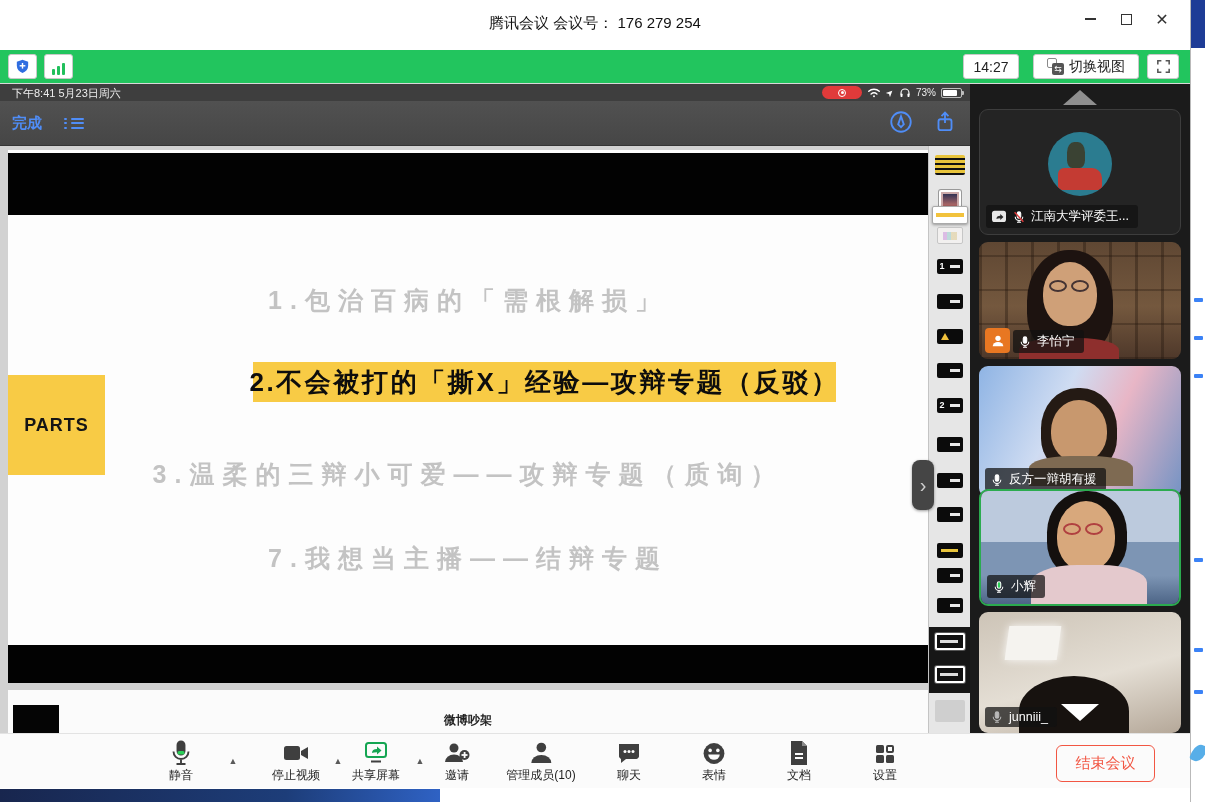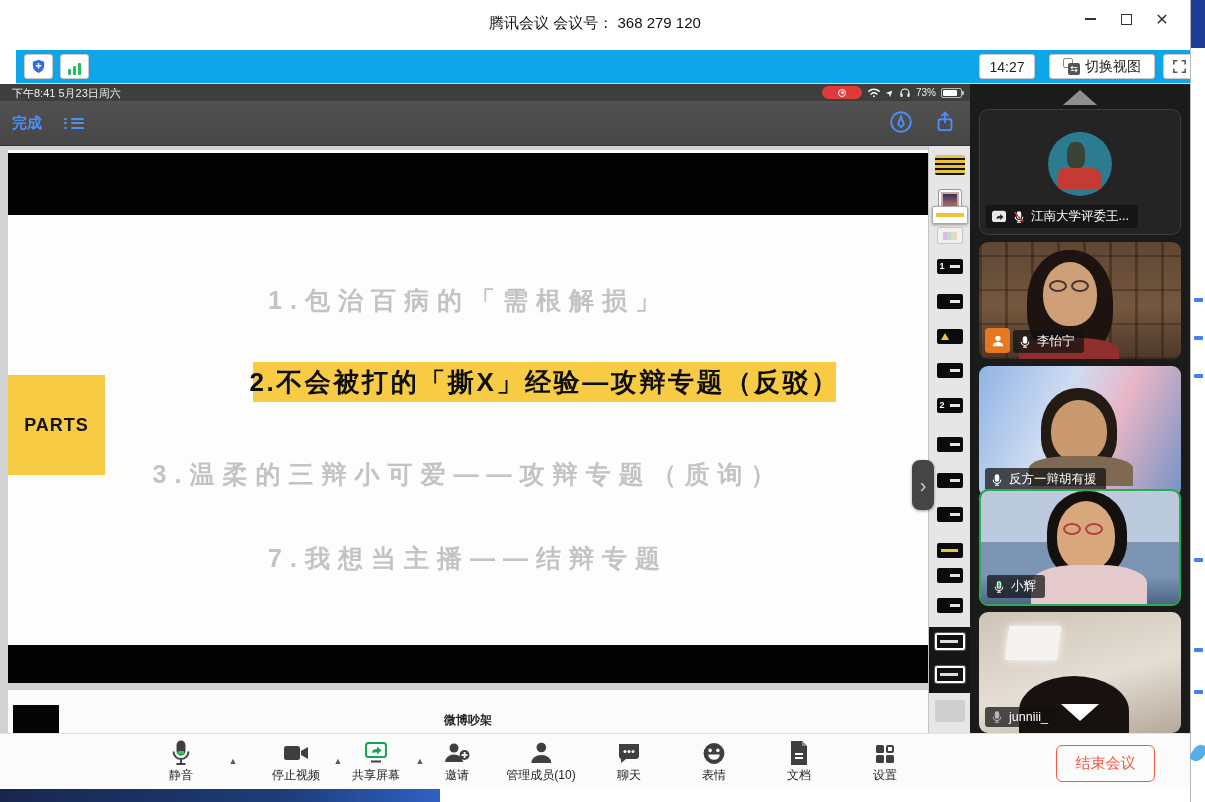--- a/index.html
+++ b/index.html
@@ -8,21 +8,21 @@
 
   
   .titlebar { position:absolute; left:0; top:0; width:1190px; height:50px; background:#fff; }
   .titlebar .title { position:absolute; left:0; right:0; top:14px; text-align:center; font-size:15px; color:#111; }
   .wc { position:absolute; top:8px; width:28px; height:22px; display:flex; align-items:center; justify-content:center; cursor:pointer; }
   .wc-min { right:86px; } .wc-min i{ width:11px; height:2px; background:#333; }
   .wc-max { right:50px; } .wc-max i{ width:11px; height:11px; border:1.6px solid #333; }
   .wc-close { right:14px; font-size:16px; color:#333; }
 
   
-  .top-toolbar { position:absolute; left:0; top:50px; width:1190px; height:34px; background:#0ea5e9; border-bottom:1px solid #d9d9d9;margin-left:16px; }
+  .top-toolbar { position:absolute; left:0; top:50px; width:1190px; height:34px; background:#22c55e; border-bottom:1px solid #d9d9d9; }
   .tt-btn { position:absolute; top:4px; height:25px; background:#fff; border:1px solid #c9c9c9; border-radius:3px; display:flex; align-items:center; justify-content:center; gap:5px; cursor:pointer; font-size:14px; color:#222; }
   .btn-shield { left:8px; width:29px; }
   .btn-signal { left:44px; width:29px; }
   .box-time { left:963px; width:56px; font-size:14px; cursor:default; }
   .btn-switch { left:1033px; width:106px; }
   .btn-fs { left:1147px; width:32px; }
   .sigbars i { display:inline-block; width:3px; background:#21c05c; margin-right:2px; border-radius:1px; vertical-align:bottom;}
   .sigbars i:nth-child(1){height:6px;} .sigbars i:nth-child(2){height:9px;} .sigbars i:nth-child(3){height:12px; margin-right:0;}
   .swicon { position:relative; width:17px; height:17px; }
   .swicon .back { position:absolute; left:0; top:0; width:10px; height:10px; border:1.6px solid #8a8a8a; border-radius:2px;}
@@ -138,21 +138,21 @@
   .sliver .swoosh { position:absolute; left:1px; top:744px; width:13px; height:18px; background:#57aee8; border-radius:60% 20% 60% 20%; transform:rotate(25deg); }
 
   svg { display:block; }
 </style>
 </head>
 <body>
 
 <div id="app">
 
   <div class="titlebar">
-    <div class="title">腾讯会议 会议号： 368 279 120</div>
+    <div class="title">腾讯会议 会议号： 176 279 254</div>
     <div class="wc wc-min">
         <i></i>
       </div>
     <div class="wc wc-max">
         <i></i>
       </div>
     <div class="wc wc-close">✕</div>
   </div>
 
   <div class="top-toolbar">

